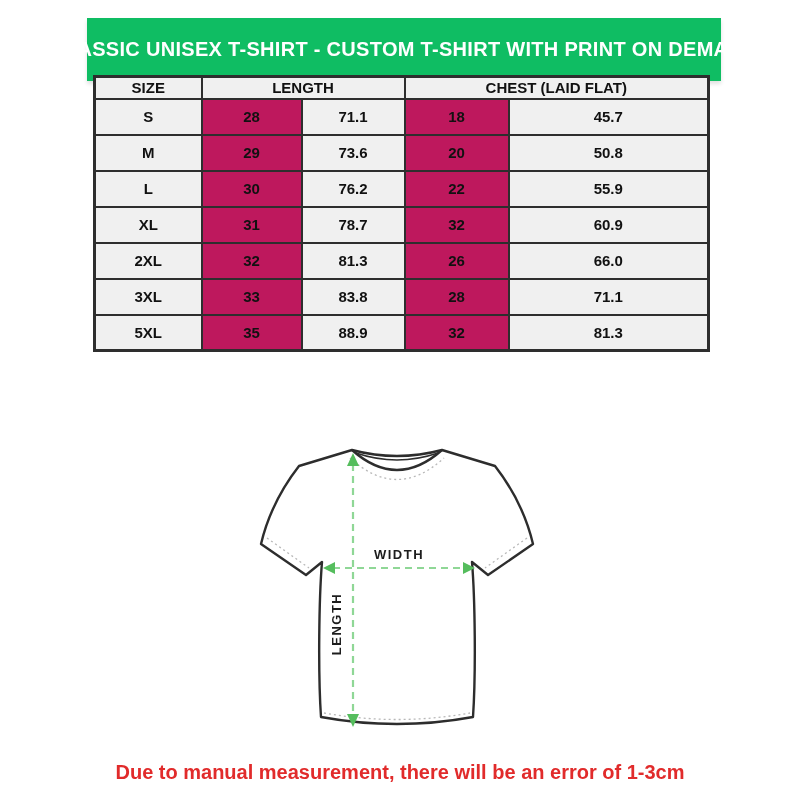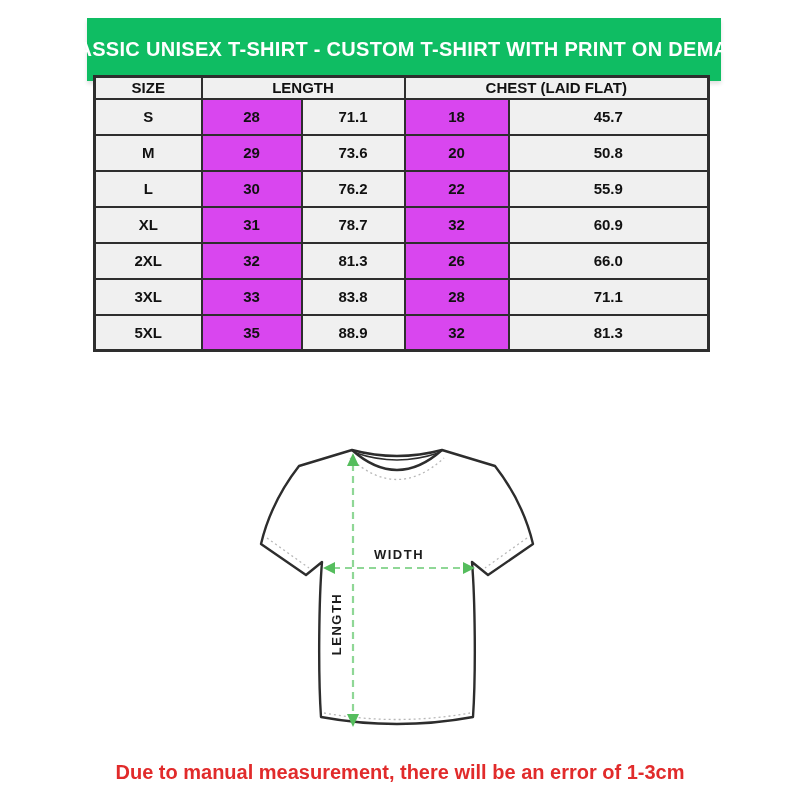--- a/index.html
+++ b/index.html
@@ -32,21 +32,21 @@
 
   .size-table{
     position:absolute;left:93px;top:75px;
     border-collapse:collapse;table-layout:fixed;width:614px;
     border:3px solid var(--border-dark);
   }
   .size-table th,.size-table td{
     border:2px solid var(--border-dark);
     text-align:center;vertical-align:middle;
     font-size:15px;font-weight:700;color:var(--table-text);
-    background:#d946ef;
+    background:#be185d;
   }
   .size-table th{height:22px;background:var(--cell-gray);}
   .size-table td{height:36px;}
   .size-table td.gray{background:var(--cell-gray);}
 
   .shirt-wrap{position:absolute;left:245px;top:428px;width:310px;height:320px;}
   .shirt-wrap svg{display:block;width:310px;height:320px;}
   .dim-label{
     font-family:"Liberation Sans",sans-serif;font-size:13px;font-weight:700;
     fill:#1d1d1d;letter-spacing:1.5px;

